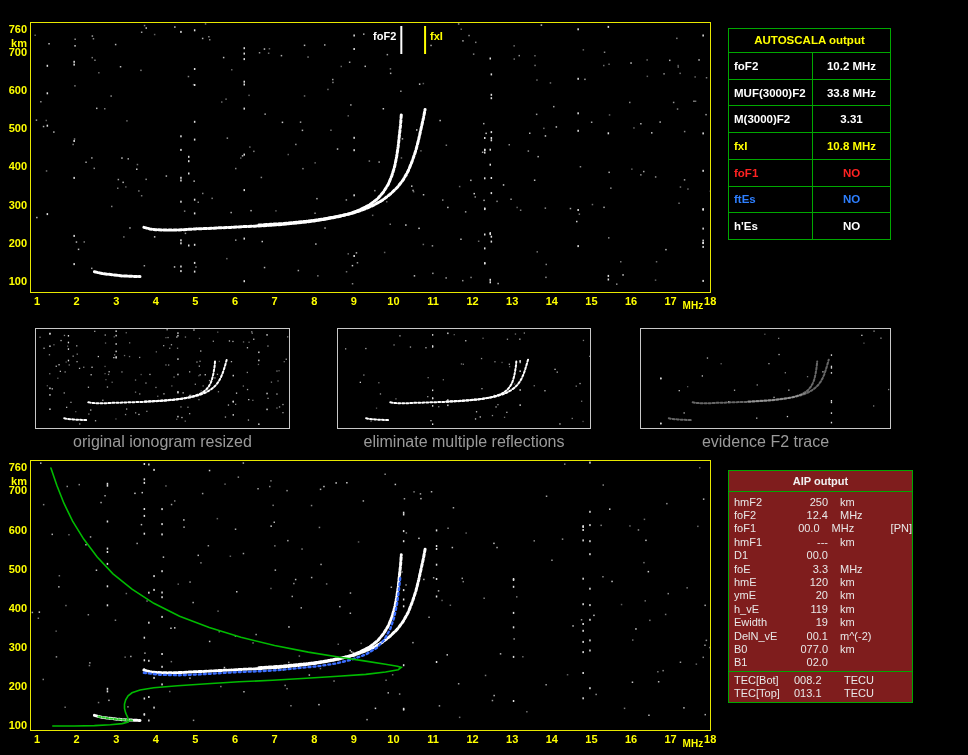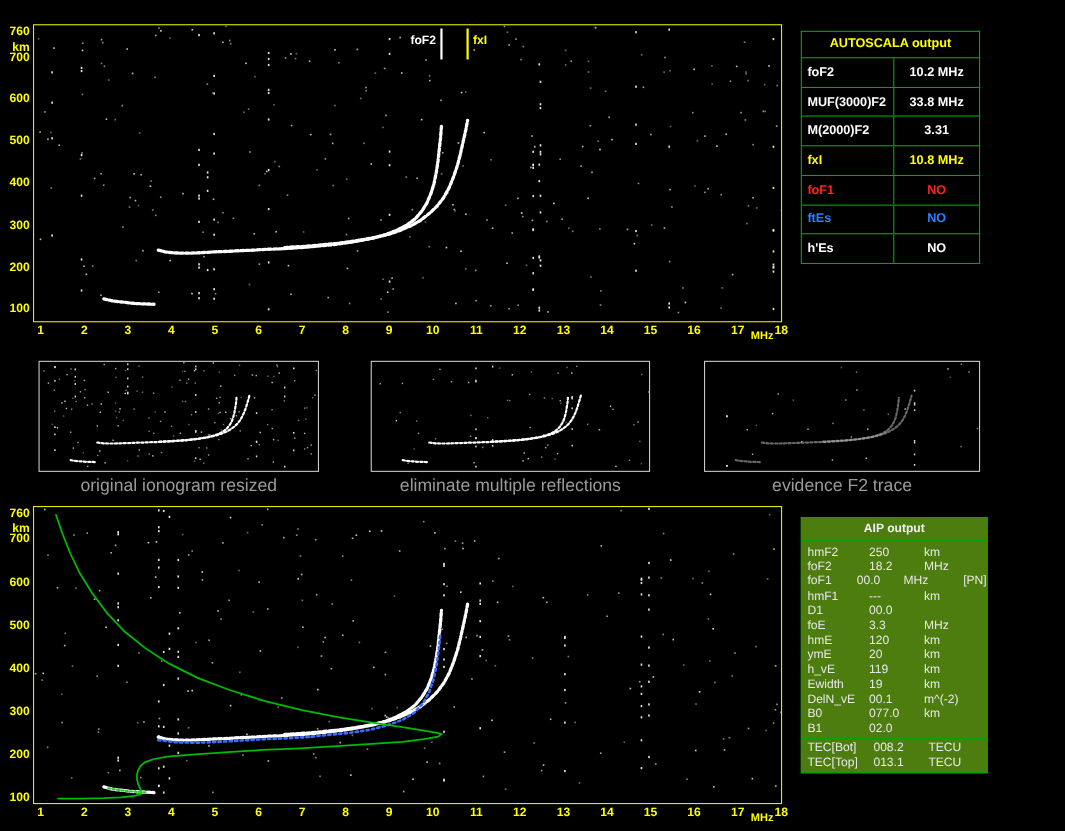--- a/index.html
+++ b/index.html
@@ -17,26 +17,26 @@
   .atable { left:728px; top:28px; width:163px; height:212px; border:1px solid #00a800; display:flex; flex-direction:column; background:#000; }
   .atable .t-title { height:24px; line-height:23px; text-align:center; color:#ffff00; font-weight:bold; font-size:11.5px; border-bottom:1px solid #00a800; }
   .arows { flex:1; display:flex; flex-direction:column; }
   .arow { flex:1; display:flex; border-bottom:1px solid #00a800; font-size:11.5px; font-weight:bold; }
   .arow:last-child { border-bottom:none; }
   .arow .lbl { width:84px; border-right:1px solid #00a800; display:flex; align-items:center; padding-left:5px; }
   .arow .val { flex:1; display:flex; align-items:center; justify-content:center; }
   .c-white { color:#ffffff; } .c-yellow { color:#ffff00; } .c-red { color:#ff2222; } .c-blue { color:#2e7fff; }
   .thumb { border:1px solid #c8c8c8; background:#000; }
   .caption { color:#9a9a9a; font-size:16px; text-align:center; }
-  .aip { left:728px; top:470px; width:170px; height:233px; border:1px solid #00a800; color:#e8e8e8; font-size:11px; background:#4d7c0f; }
+  .aip { left:728px; top:470px; width:185px; height:233px; border:1px solid #00a800; color:#e8e8e8; font-size:11px; background:#7f1d1d; }
   .aip .t-title { height:21px; line-height:20px; text-align:center; font-weight:bold; color:#f0f0f0; border-bottom:1px solid #00a800; }
   .aiprows { padding:3px 0 0 5px; }
   .aiprow { display:flex; height:13.4px; align-items:center; }
   .aiprow .n { width:56px; }
-  .aiprow .v { width:38px; text-align:left; }
+  .aiprow .v { width:38px; text-align:right; }
   .aiprow .u { margin-left:12px; width:44px; }
   .aiprow .note { margin-left:19px; }
   .tec { border-top:1px solid #00a800; margin-top:2px; padding:2px 0 0 5px; }
   .tecrow { display:flex; height:12.5px; align-items:center; }
   .tecrow .n { width:60px; }
   .tecrow .v { width:38px; text-align:left; }
   .tecrow .u { margin-left:12px; }
 </style>
 </head>
 <body>
@@ -464,21 +464,21 @@
     <div class="arows">
         <div class="arow">
           <div class="lbl c-white">foF2</div>
           <div class="val c-white">10.2 MHz</div>
         </div>
         <div class="arow">
           <div class="lbl c-white">MUF(3000)F2</div>
           <div class="val c-white">33.8 MHz</div>
         </div>
         <div class="arow">
-          <div class="lbl c-white">M(2000)F2</div>
+          <div class="lbl c-white">M(3000)F2</div>
           <div class="val c-white">3.31</div>
         </div>
         <div class="arow">
           <div class="lbl c-yellow">fxI</div>
           <div class="val c-yellow">10.8 MHz</div>
         </div>
         <div class="arow">
           <div class="lbl c-red">foF1</div>
           <div class="val c-red">NO</div>
         </div>
@@ -1170,21 +1170,21 @@
   <div class="abs aip">
     <div class="t-title">AIP output</div>
     <div class="aiprows">
         <div class="aiprow">
           <span class="n">hmF2</span>
           <span class="v">250</span>
           <span class="u">km</span>
         </div>
         <div class="aiprow">
           <span class="n">foF2</span>
-          <span class="v">18.2</span>
+          <span class="v">12.4</span>
           <span class="u">MHz</span>
         </div>
         <div class="aiprow">
           <span class="n">foF1</span>
           <span class="v">00.0</span>
           <span class="u">MHz</span>
           <span class="note">[PN]</span>
         </div>
         <div class="aiprow">
           <span class="n">hmF1</span>

